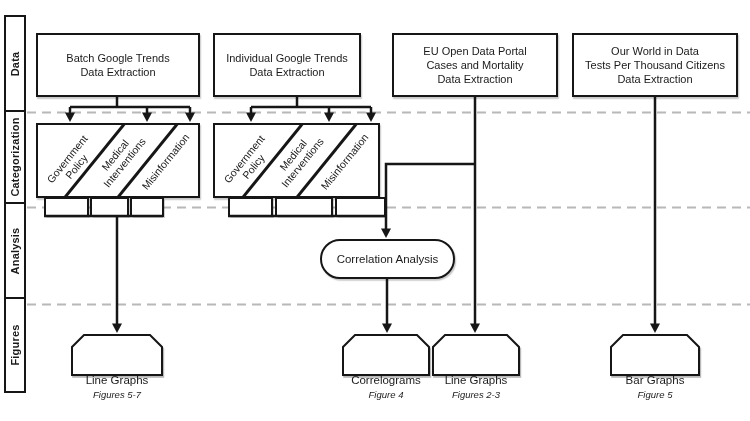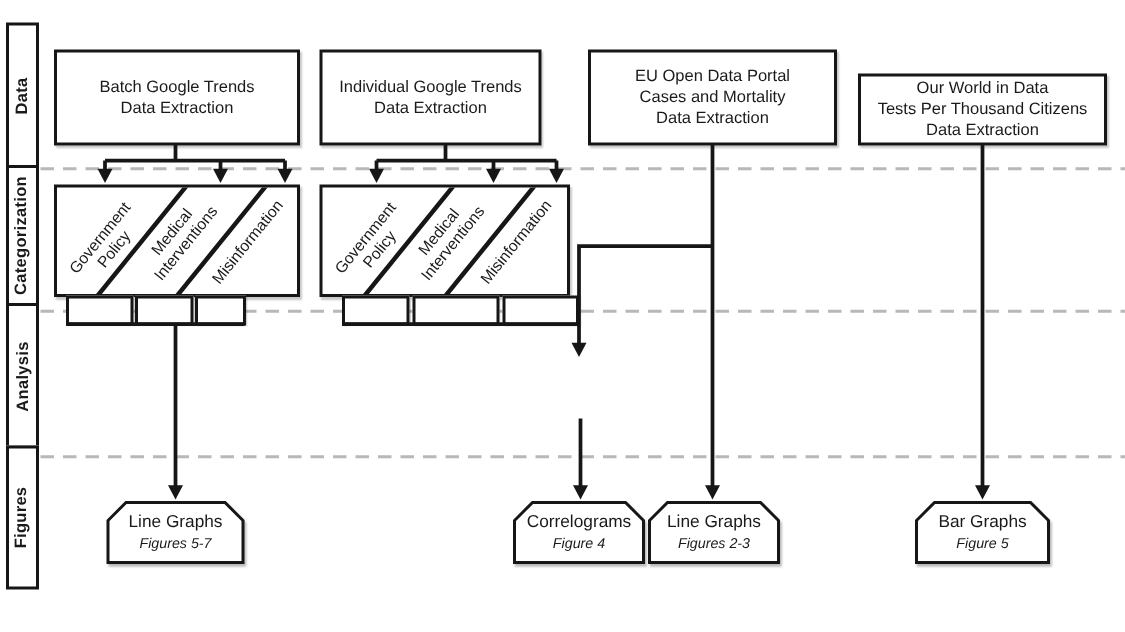--- a/index.html
+++ b/index.html
@@ -51,21 +51,21 @@
   .stadium{
     position:absolute;left:320px;top:239px;width:135px;height:40px;box-sizing:border-box;
     border:2px solid #161616;border-radius:20px;background:#ffffff;z-index:2;
     display:flex;align-items:center;justify-content:center;font-size:11.5px;
     box-shadow:1.2px 1.8px 1.2px rgba(0,0,0,0.22);
   }
 
   
   .fig-text{
     position:absolute;z-index:4;display:flex;flex-direction:column;align-items:center;
-    justify-content:center;text-align:center;pointer-events:none;
+    justify-content:center;text-align:center;pointer-events:none;margin-top:32px;
   }
   .fig-title{font-size:11.5px;line-height:13px;}
   .fig-sub{font-size:9.5px;font-style:italic;line-height:11px;margin-top:2px;}
 </style>
 </head>
 <body>
 
 <div class="stage">
 
   <svg class="underlay" viewBox="0 0 750 421">
@@ -97,21 +97,21 @@
   </div>
   <div class="node databox" style="left:213px;top:33px;width:148px;height:64px">
     <span class="ml">Individual Google Trends
 Data Extraction</span>
   </div>
   <div class="node databox" style="left:392px;top:33px;width:166px;height:64px">
     <span class="ml">EU Open Data Portal
 Cases and Mortality
 Data Extraction</span>
   </div>
-  <div class="node databox" style="left:572px;top:49px;width:166px;height:48px">
+  <div class="node databox" style="left:572px;top:33px;width:166px;height:64px">
     <span class="ml">Our World in Data
 Tests Per Thousand Citizens
 Data Extraction</span>
   </div>
 
   <div class="catbox" style="left:36px;top:123px;width:164px;height:75px">
     <div class="diag-divider" style="left:35%"></div>
     <div class="diag-divider" style="left:68%"></div>
     <div class="diag-label" style="left:21%;top:54%">Government
 Policy</div>
@@ -130,20 +130,23 @@
     <div class="diag-label" style="left:80%;top:52%">Misinformation</div>
   </div>
 
   <div class="tab" style="left:44px;width:45px"></div>
   <div class="tab" style="left:90px;width:39px"></div>
   <div class="tab" style="left:130px;width:34px"></div>
   <div class="tab" style="left:228px;width:45px"></div>
   <div class="tab" style="left:275px;width:58px"></div>
   <div class="tab" style="left:335px;width:51px"></div>
 
+  <div class="stadium">
+    <span>Correlation Analysis</span>
+  </div>
 
   <div class="fig-text" style="left:71px;top:334px;width:92px;height:42px">
     <span class="fig-title">Line Graphs</span>
     <span class="fig-sub">Figures 5-7</span>
   </div>
   <div class="fig-text" style="left:342px;top:334px;width:88px;height:42px">
     <span class="fig-title">Correlograms</span>
     <span class="fig-sub">Figure 4</span>
   </div>
   <div class="fig-text" style="left:432px;top:334px;width:88px;height:42px">

